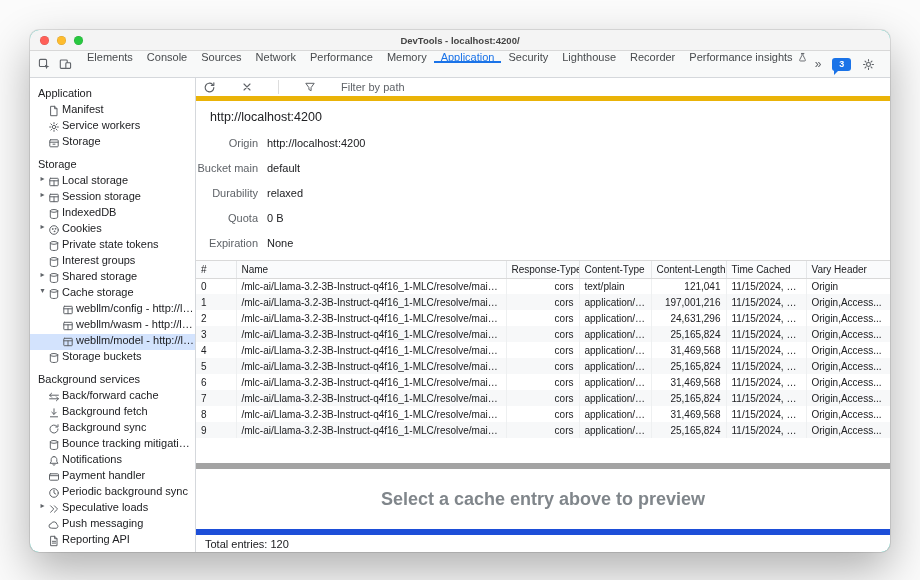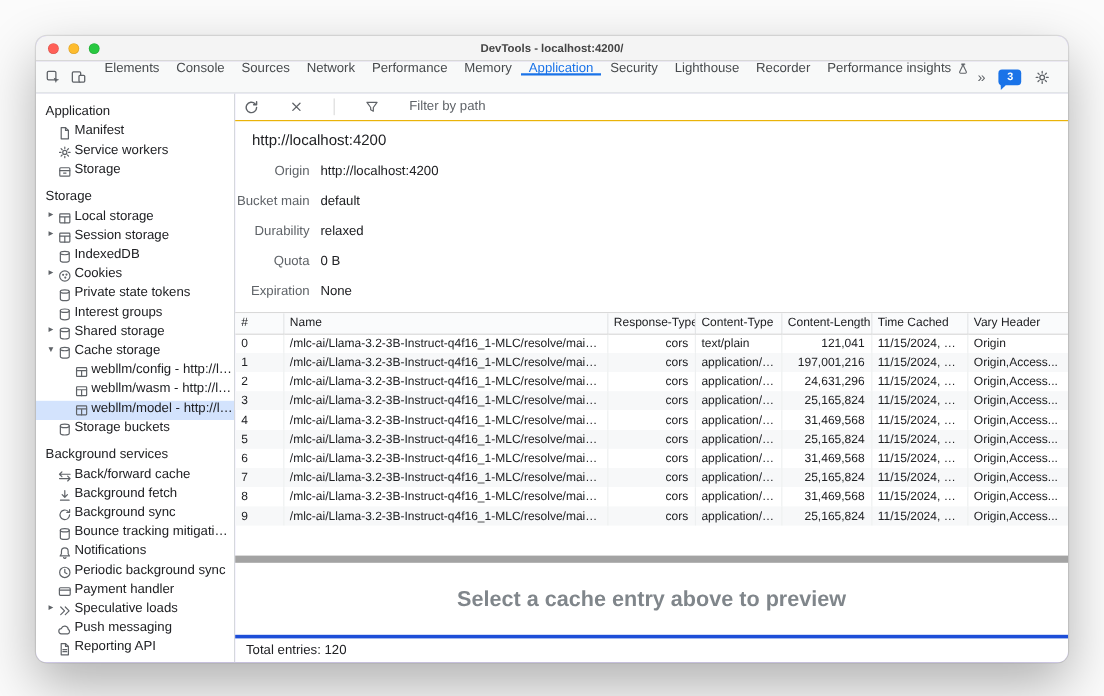--- a/index.html
+++ b/index.html
@@ -1,19 +1,19 @@
 <!DOCTYPE html>
 <html style="--accent: #1a73e8; --selected: #d3e3fd;"><head>
 <meta charset="utf-8">
 <style>
   *{box-sizing:border-box;margin:0;padding:0}
   html,body{width:920px;height:580px}
   body{font-family:"Liberation Sans","DejaVu Sans",sans-serif;background:#fbfbfb;overflow:hidden}
   .stage{position:relative;width:920px;height:580px}
-  .window{position:absolute;left:30px;top:30px;width:860px;height:522px;background:#c4b5fd;border-radius:9px;
+  .window{position:absolute;left:30px;top:30px;width:860px;height:522px;background:#14b8a6;border-radius:9px;
     box-shadow:0 18px 45px rgba(0,0,0,.30),0 0 0 1px rgba(0,0,0,.10);display:flex;flex-direction:column;overflow:hidden}
   
   .titlebar{flex:0 0 21px;background:#f4f4f4;border-bottom:1px solid #d8d8d8;display:flex;align-items:center;position:relative}
   .lights{display:flex;gap:8px;margin-left:10px;z-index:2}
   .light{width:9px;height:9px;border-radius:50%;box-shadow:inset 0 0 0 .5px rgba(0,0,0,.15)}
   .light.red{background:#ff5f57}.light.yellow{background:#febc2e}.light.green{background:#28c840}
   .wtitle{position:absolute;left:0;right:0;text-align:center;font-size:9.5px;color:#444;font-weight:bold}
   
   .tabbar{flex:0 0 27px;background:#f8f9f9;border-bottom:1px solid #d5d8dc;display:flex;align-items:stretch;font-size:11px;color:#474a4d}
   .tb-left{display:flex;align-items:center;gap:8px;padding:0 6px 0 8px}
@@ -33,40 +33,40 @@
   .sidebar{flex:0 0 166px;border-right:1px solid #d5d8dc;overflow:hidden;padding-top:2px;font-size:11px;color:#202124;background:#fff}
   .sb-title{padding:7px 0 4px 8px}
   .sb-item{display:flex;height:16px;padding-left:7px;white-space:nowrap;overflow:hidden;cursor:default}
   .sb-item.indent{padding-left:21px}
   .sb-item.selected{background:var(--selected)}
   .sb-arrow{flex:0 0 11px;font-size:8px;color:#5f6368;text-align:center}
   .sb-icon{flex:0 0 14px;display:inline-flex;align-items:center}
   .sb-label{overflow:hidden;text-overflow:ellipsis}
   
   .panel{flex:1;display:flex;flex-direction:column;min-width:0;background:#fff}
-  .toolbar{flex:0 0 23px;border-bottom:1px solid #eab308;display:flex;align-items:center;gap:25px;padding:0 7px}
+  .toolbar{flex:0 0 23px;border-bottom:5px solid #eab308;display:flex;align-items:center;gap:25px;padding:0 7px}
   .vsep{width:1px;height:14px;background:#ddd}
   .filter-input{border:none;outline:none;background:transparent;font:inherit;font-size:11px;color:#202124;width:200px}
   .filter-input::placeholder{color:#5f6368}
   .main{flex:1;min-height:0;display:flex;flex-direction:column}
   .cache-title{font-size:12.5px;color:#202124;padding:9px 0 3px 14px}
   .meta{padding:3px 0 5px 0}
   .meta-row{display:flex;align-items:center;height:25px;font-size:11px}
   .meta-label{flex:0 0 62px;text-align:right;color:#5f6368}
   .meta-value{margin-left:9px;color:#202124}
   .grid{flex:1;min-height:0;overflow:hidden;border-top:1px solid #d9d9d9}
   table{width:100%;border-collapse:collapse;table-layout:fixed;font-size:10px;color:#202124}
   th{font-weight:normal;text-align:left;height:17px;background:#fafbfc;border-bottom:1px solid #d9d9d9;border-right:1px solid #e4e6e8;padding:0 5px;overflow:hidden;white-space:nowrap}
   th:last-child{border-right:none}
   td{height:16px;border-right:1px solid #eef0f1;padding:0 5px;overflow:hidden;white-space:nowrap;text-overflow:ellipsis}
   td:last-child{border-right:none}
   tbody tr:nth-child(even) td{background:#f7f8f9}
   .num{text-align:right}
   .preview{flex:0 0 66px;border-top:6px solid #a3a3a3;display:flex;align-items:center;justify-content:center;color:#80868b;font-weight:bold;font-size:18px}
-  .footer{flex:0 0 23px;border-top:3px solid #1d4ed8;display:flex;align-items:center;padding:0 9px;font-size:11px;color:#202124}
+  .footer{flex:0 0 23px;border-top:6px solid #1d4ed8;display:flex;align-items:center;padding:0 9px;font-size:11px;color:#202124}
 </style>
 </head>
 <body>
 
 <div class="stage">
   <div class="window">
 
     <div class="titlebar">
       <div class="lights">
         <span class="light red"></span>
@@ -349,35 +349,35 @@
                 <path d="M6 1.6c-1.7 0-2.8 1.2-2.8 2.9v2L2.1 8.3h7.8L8.8 6.5v-2c0-1.7-1.1-2.9-2.8-2.9z"></path>
                 <path d="M5 9.6a1.05 1.05 0 0 0 2 0"></path>
               </svg>
             </span>
             <span class="sb-label">Notifications</span>
           </div>
           <div class="sb-item">
             <span class="sb-arrow"></span>
             <span class="sb-icon">
               <svg width="12" height="12" viewBox="0 0 12 12" fill="none" stroke="#5f6368" stroke-width="1" stroke-linecap="round" stroke-linejoin="round">
+                <rect x="1.5" y="2.8" width="9" height="6.4" rx="0.9"></rect>
+                <path d="M1.5 4.7h9"></path>
+              </svg>
+            </span>
+            <span class="sb-label">Payment handler</span>
+          </div>
+          <div class="sb-item">
+            <span class="sb-arrow"></span>
+            <span class="sb-icon">
+              <svg width="12" height="12" viewBox="0 0 12 12" fill="none" stroke="#5f6368" stroke-width="1" stroke-linecap="round" stroke-linejoin="round">
                 <circle cx="6" cy="6" r="4.3"></circle>
                 <path d="M6 3.4V6l1.8 1.1"></path>
               </svg>
             </span>
             <span class="sb-label">Periodic background sync</span>
-          </div>
-          <div class="sb-item">
-            <span class="sb-arrow"></span>
-            <span class="sb-icon">
-              <svg width="12" height="12" viewBox="0 0 12 12" fill="none" stroke="#5f6368" stroke-width="1" stroke-linecap="round" stroke-linejoin="round">
-                <rect x="1.5" y="2.8" width="9" height="6.4" rx="0.9"></rect>
-                <path d="M1.5 4.7h9"></path>
-              </svg>
-            </span>
-            <span class="sb-label">Payment handler</span>
           </div>
           <div class="sb-item">
             <span class="sb-arrow">▸</span>
             <span class="sb-icon">
               <svg width="12" height="12" viewBox="0 0 12 12" fill="none" stroke="#5f6368" stroke-width="1" stroke-linecap="round" stroke-linejoin="round">
                 <path d="M2.6 2.8 5.8 6 2.6 9.2M6.4 2.8 9.6 6l-3.2 3.2"></path>
               </svg>
             </span>
             <span class="sb-label">Speculative loads</span>
           </div>

